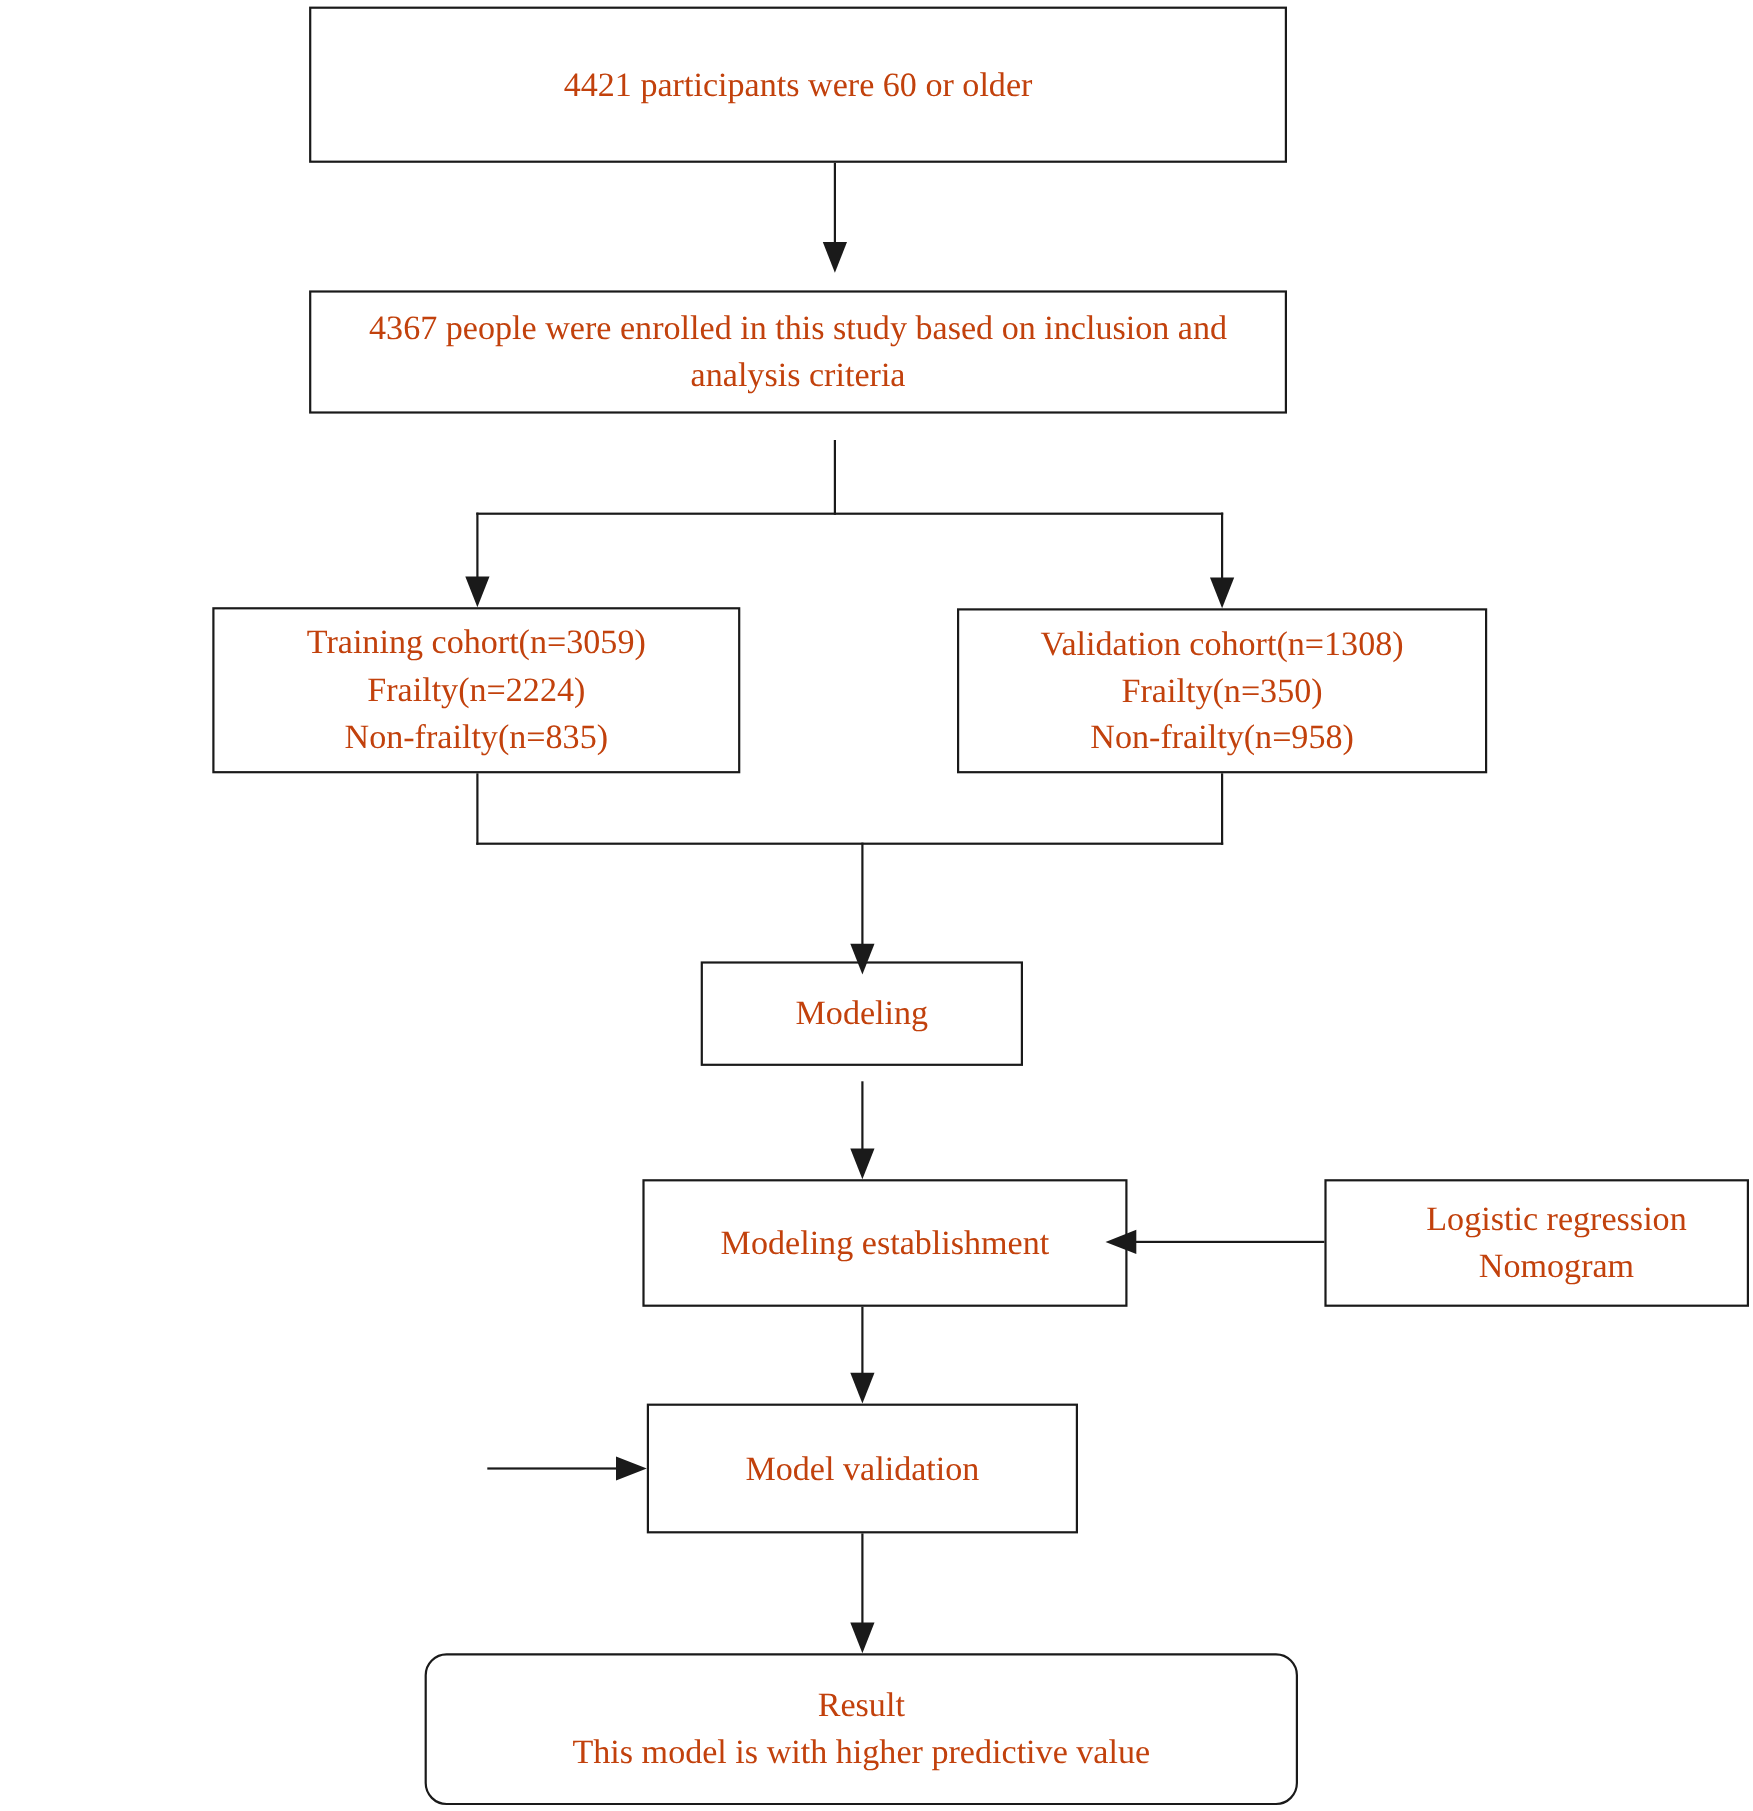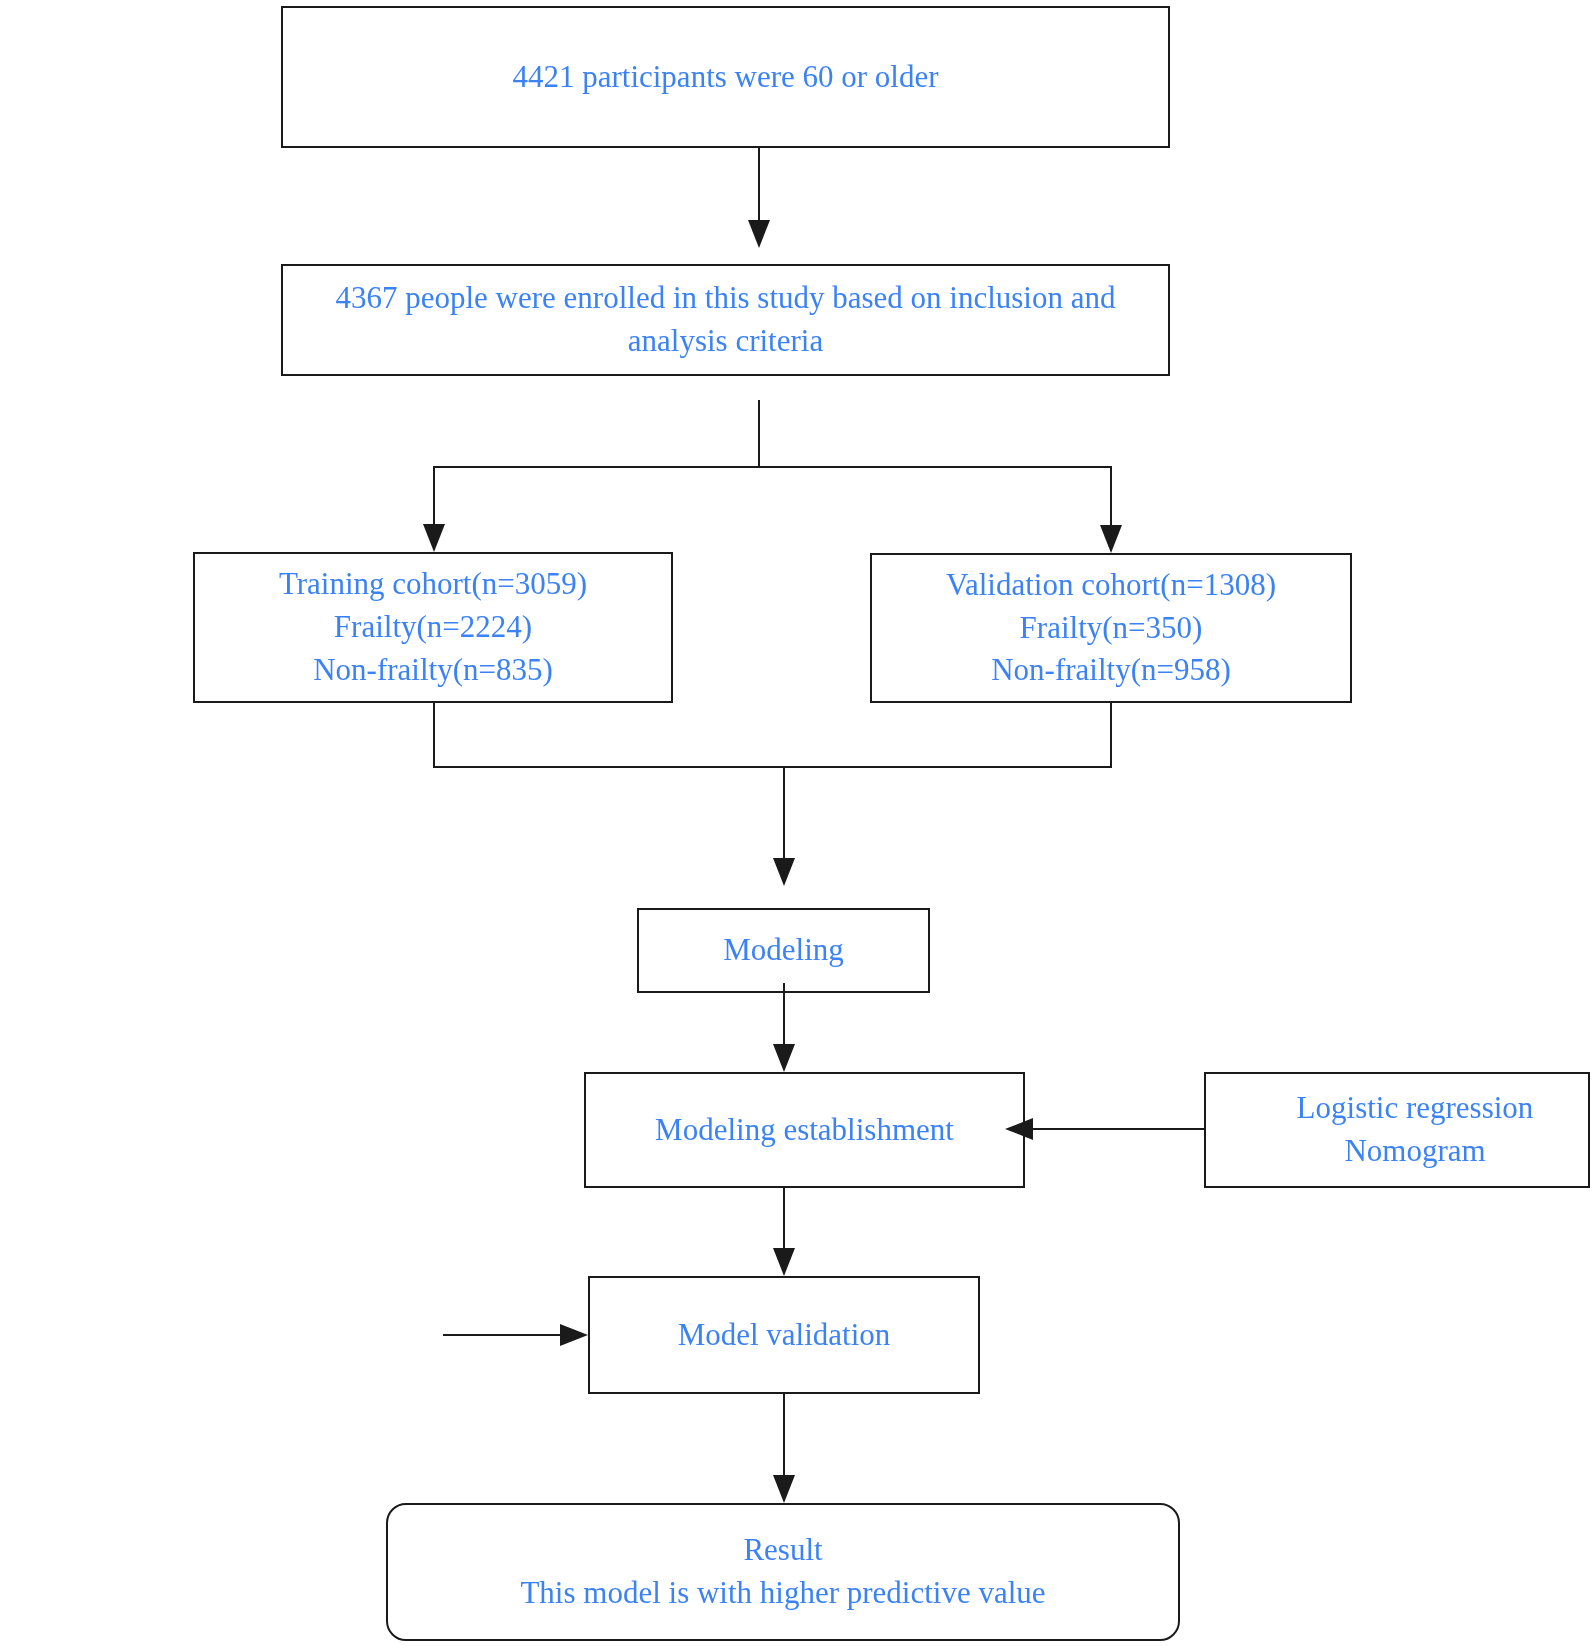--- a/index.html
+++ b/index.html
@@ -6,21 +6,21 @@
     margin: 0;
     padding: 0;
     background: #ffffff;
   }
   #canvas {
     position: relative;
     width: 1594px;
     height: 1646px;
     background: #ffffff;
     font-family: "Liberation Serif", "DejaVu Serif", serif;
-    color: #3b82f6;
+    color: #c2410c;
     overflow: hidden;
   }
   .box {
     position: absolute;
     box-sizing: border-box;
     border: 2px solid #1a1a1a;
     background: #ffffff;
     display: flex;
     flex-direction: column;
     align-items: center;
@@ -83,21 +83,21 @@
     <div class="tline">Frailty(n=2224)</div>
     <div class="tline">Non-frailty(n=835)</div>
   </div>
 
   <div class="box" style="left:870px; top:553px; width:482px; height:150px;">
     <div class="tline">Validation cohort(n=1308)</div>
     <div class="tline">Frailty(n=350)</div>
     <div class="tline">Non-frailty(n=958)</div>
   </div>
 
-  <div class="box" style="left:637px; top:908px; width:293px; height:85px;">
+  <div class="box" style="left:637px; top:874px; width:293px; height:95px;">
     <div class="tline">Modeling</div>
   </div>
 
   <div class="box" style="left:564px; top:1072px; width:441px; height:116px;margin-left:20px;">
     <div class="tline">Modeling establishment</div>
   </div>
 
   <div class="box" style="left:1204px; top:1072px; width:386px; height:116px;padding-left:36px;">
     <div class="tline">Logistic regression</div>
     <div class="tline">Nomogram</div>

